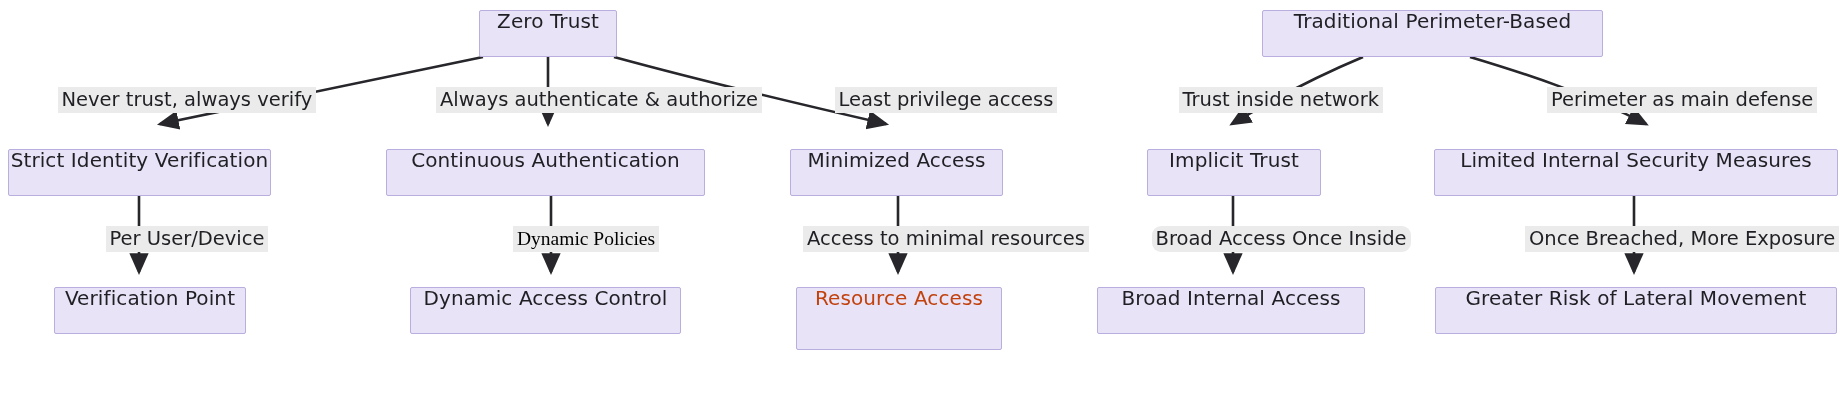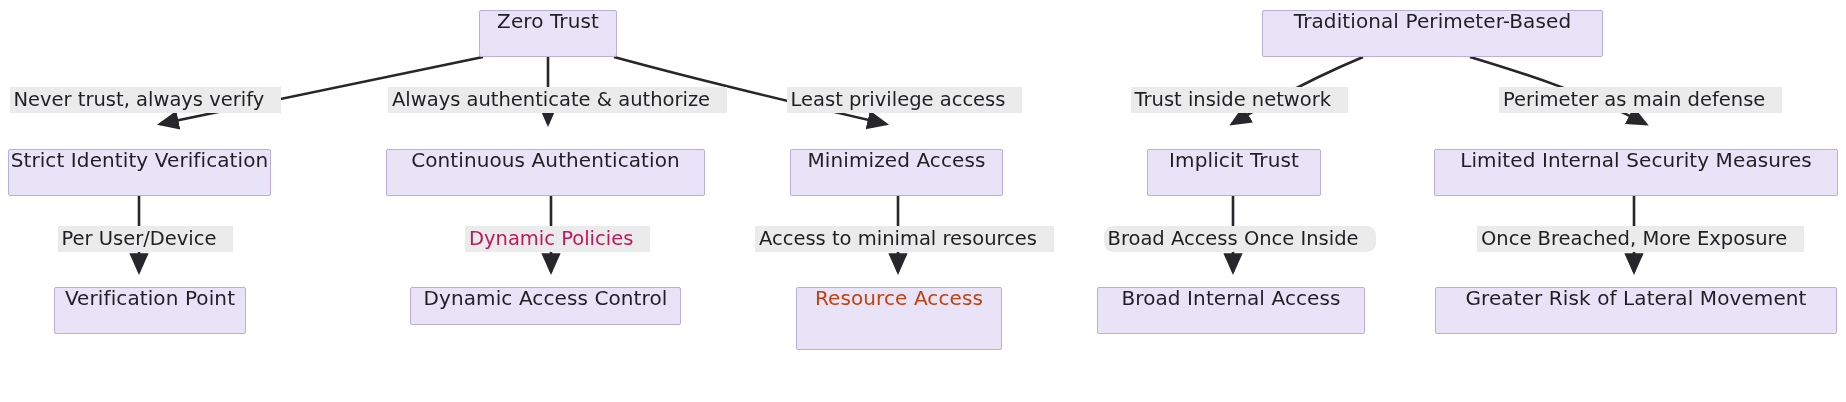--- a/index.html
+++ b/index.html
@@ -44,23 +44,24 @@
     z-index: 3;
   }
   .edge-label {
     position: absolute;
     box-sizing: border-box;
     background: #ebebeb;
     color: #1f1f24;
     font-size: 19.5px;
     line-height: 1;
     white-space: nowrap;
-    padding: 3px 17px 4px 4px;
+    padding: 3px 4px 4px 4px;
     z-index: 2;
     text-align: center;
+    margin-left: 48px;
   }
 </style>
 </head>
 <body>
 
 <div id="diagram-root">
 
   <svg id="edge-layer" viewBox="0 0 1846 402" xmlns="http://www.w3.org/2000/svg">
     <defs>
       <marker id="arrowhead" markerWidth="9" markerHeight="9" refX="7.2" refY="4.5" orient="auto" markerUnits="strokeWidth">
@@ -99,39 +100,39 @@
       </div>
       <div class="node" style="left: 1147px; top: 149px; width: 174px; height: 47px; background: rgb(232, 227, 247); border-color: rgb(185, 174, 221); color: rgb(31, 31, 36);">
         <span>Implicit Trust</span>
       </div>
       <div class="node" style="left: 1434px; top: 149px; width: 404px; height: 47px; background: rgb(232, 227, 247); border-color: rgb(185, 174, 221); color: rgb(31, 31, 36);">
         <span>Limited Internal Security Measures</span>
       </div>
       <div class="node" style="left: 54px; top: 287px; width: 192px; height: 47px; background: rgb(232, 227, 247); border-color: rgb(185, 174, 221); color: rgb(31, 31, 36);">
         <span>Verification Point</span>
       </div>
-      <div class="node" style="left: 410px; top: 287px; width: 271px; height: 38px; background: rgb(232, 227, 247); border-color: rgb(185, 174, 221); color: rgb(31, 31, 36);">
+      <div class="node" style="left: 410px; top: 287px; width: 271px; height: 47px; background: rgb(232, 227, 247); border-color: rgb(185, 174, 221); color: rgb(31, 31, 36);">
         <span>Dynamic Access Control</span>
       </div>
       <div class="node" style="left: 796px; top: 287px; width: 206px; height: 63px; background: rgb(232, 227, 247); border-color: rgb(185, 174, 221); color: #c2410c;">
         <span>Resource Access</span>
       </div>
       <div class="node" style="left: 1097px; top: 287px; width: 268px; height: 47px; background: rgb(232, 227, 247); border-color: rgb(185, 174, 221); color: rgb(31, 31, 36);">
         <span>Broad Internal Access</span>
       </div>
       <div class="node" style="left: 1435px; top: 287px; width: 402px; height: 47px; background: rgb(232, 227, 247); border-color: rgb(185, 174, 221); color: rgb(31, 31, 36);">
         <span>Greater Risk of Lateral Movement</span>
       </div>
     </div>
   <div id="labels-layer">
       <div class="edge-label" style="background: rgb(235, 235, 235); color: rgb(31, 31, 36); left: 9.5px; top: 86.5px;">Never trust, always verify</div>
       <div class="edge-label" style="background: rgb(235, 235, 235); color: rgb(31, 31, 36); left: 388px; top: 86.5px;">Always authenticate &amp; authorize</div>
       <div class="edge-label" style="background: rgb(235, 235, 235); color: rgb(31, 31, 36); left: 786.5px; top: 86.5px;">Least privilege access</div>
       <div class="edge-label" style="background: rgb(235, 235, 235); color: rgb(31, 31, 36); left: 1130.5px; top: 86.5px;">Trust inside network</div>
       <div class="edge-label" style="background: rgb(235, 235, 235); color: rgb(31, 31, 36); left: 1499px; top: 86.5px;">Perimeter as main defense</div>
       <div class="edge-label" style="background: rgb(235, 235, 235); color: rgb(31, 31, 36); left: 57.5px; top: 225.5px;">Per User/Device</div>
-      <div class="edge-label" style="background: rgb(235, 235, 235); color: #be185d; left: 465px; top: 225.5px;">Dynamic Policies</div>
+      <div class="edge-label" style="background: rgb(235, 235, 235); color: #000000; left: 465px; top: 225.5px; font-family: Liberation Serif, serif;">Dynamic Policies</div>
       <div class="edge-label" style="background: rgb(235, 235, 235); color: rgb(31, 31, 36); left: 755px; top: 225.5px;">Access to minimal resources</div>
       <div class="edge-label" style="background: rgb(235, 235, 235); color: rgb(31, 31, 36); left: 1103.5px; top: 225.5px; border-radius: 9px;">Broad Access Once Inside</div>
       <div class="edge-label" style="background: rgb(235, 235, 235); color: rgb(31, 31, 36); left: 1477px; top: 225.5px;">Once Breached, More Exposure</div>
     </div>
 
 </div>
 
 </body></html>

